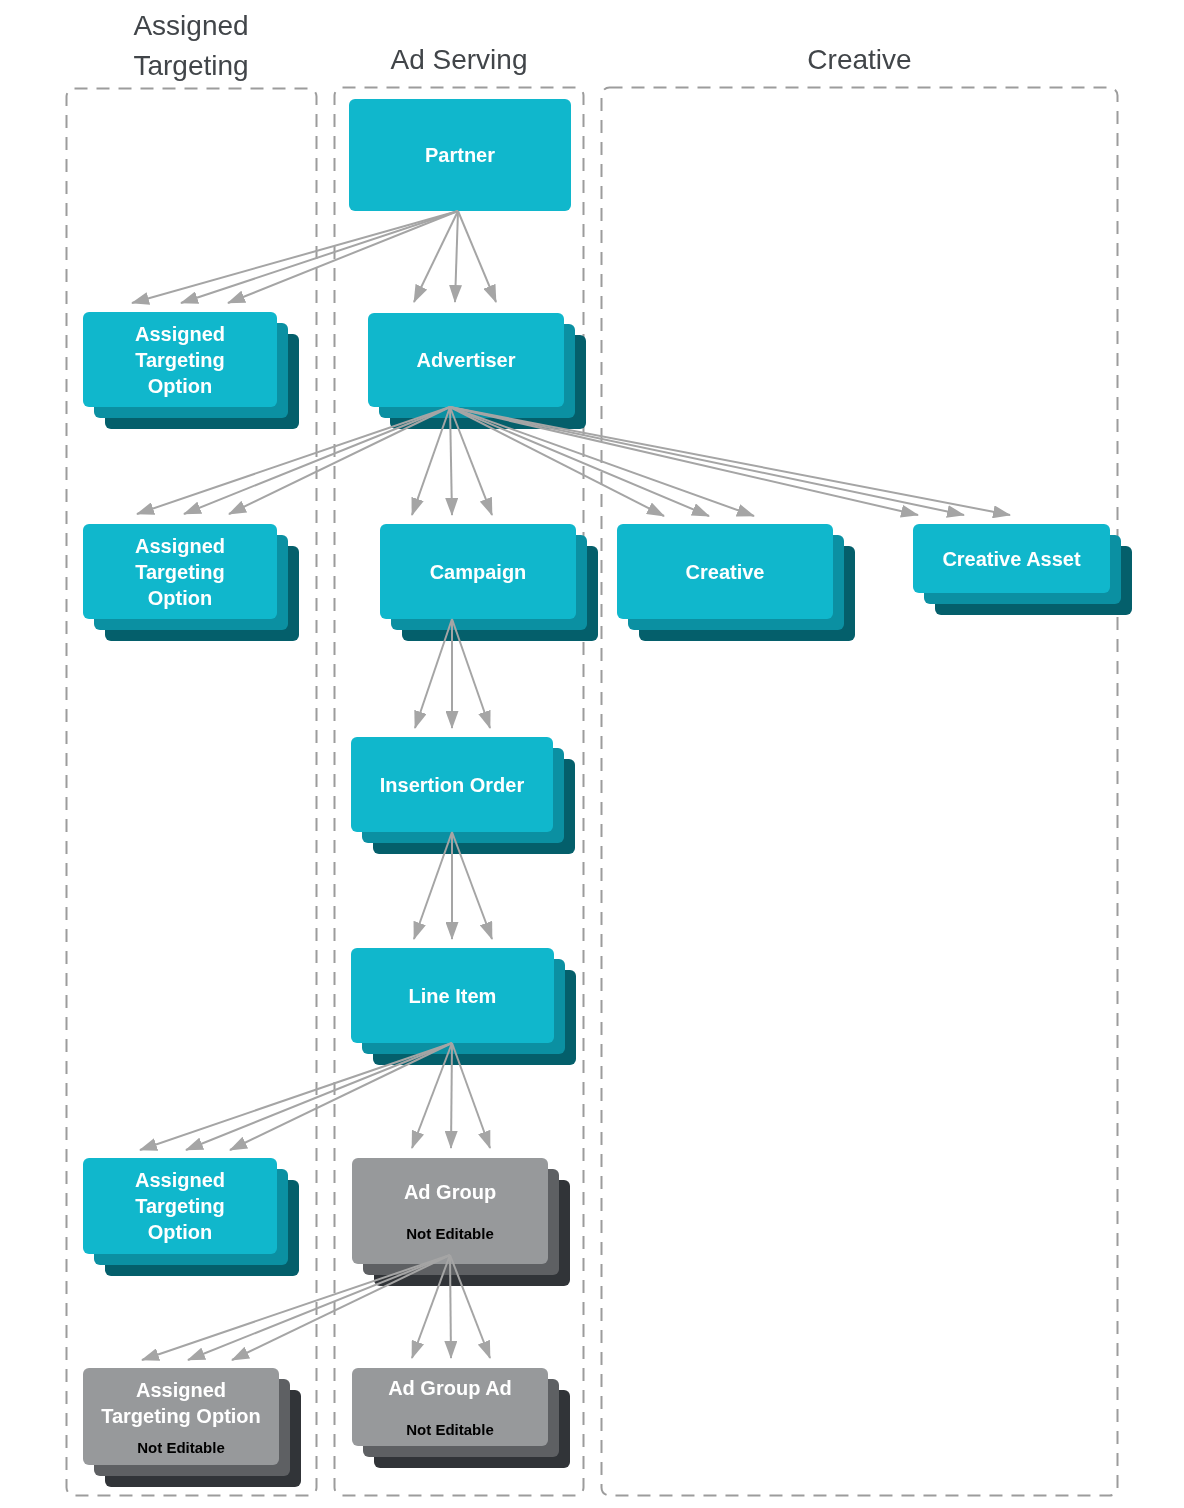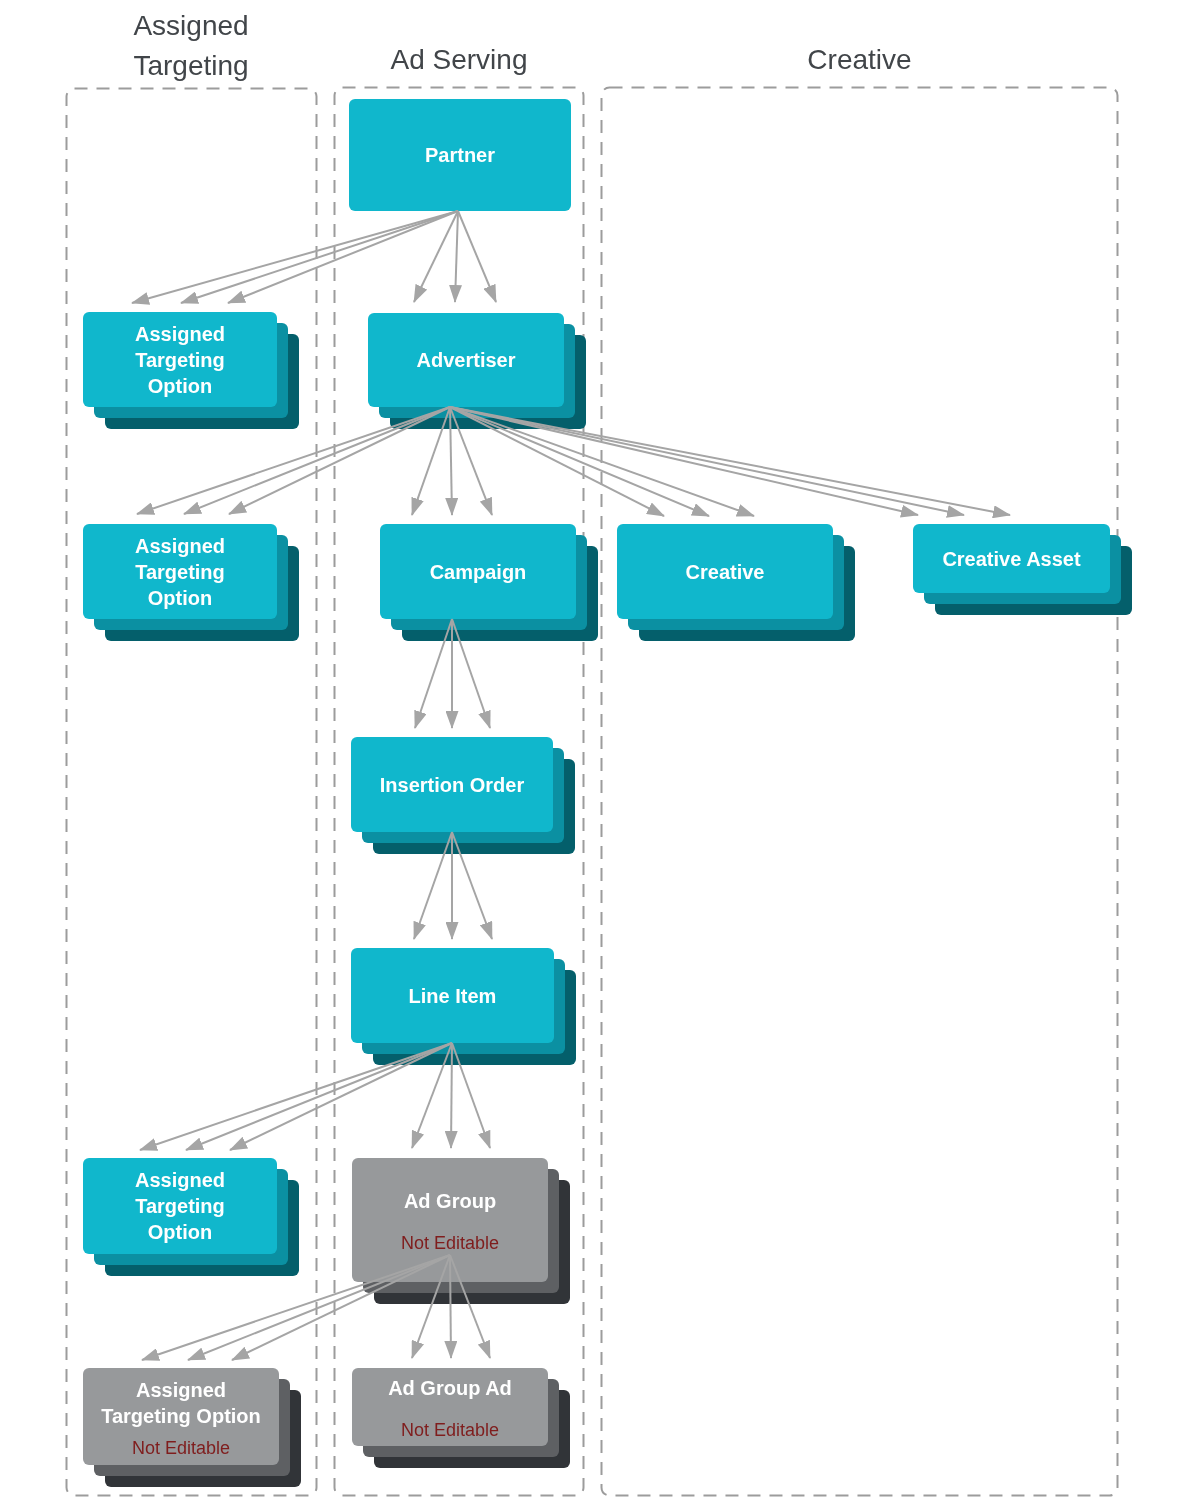--- a/index.html
+++ b/index.html
@@ -21,21 +21,21 @@
               justify-content:center;text-align:center;}
   .teal .main{background:#10b7cc;}
   .teal .l1{background:#0b90a2;}
   .teal .l2{background:#045f6b;}
   .gray .main{background:#97999b;}
   .gray .l1{background:#5e6063;}
   .gray .l2{background:#313438;}
 
   .label{color:#ffffff;font-weight:bold;font-size:20px;line-height:26px;
          white-space:pre-line;}
-  .sublabel{color:#7f1d1d;font-weight:normal;font-size:18px;line-height:18px;
+  .sublabel{color:#000000;font-weight:bold;font-size:15px;line-height:18px;
             margin-top:20px;}
 </style>
 </head>
 <body>
 
 <div class="canvas">
 
   <svg class="cols" width="1184" height="1508">
     <rect x="66.5" y="88.5" width="250" height="1407" rx="8" fill="none" stroke="#9c9c9c" stroke-width="2" stroke-dasharray="13 9"></rect>
     <rect x="334.5" y="87.5" width="249" height="1408" rx="8" fill="none" stroke="#9c9c9c" stroke-width="2" stroke-dasharray="13 9"></rect>
@@ -124,21 +124,21 @@
   <div class="node teal" style="left:83px;top:1158px;width:194px;height:96px;">
     <div class="layer l2"></div>
     <div class="layer l1"></div>
     <div class="layer main">
       <span class="label">Assigned
 Targeting
 Option</span>
     </div>
   </div>
 
-  <div class="node gray" style="left:352px;top:1158px;width:196px;height:124px;">
+  <div class="node gray" style="left:352px;top:1158px;width:196px;height:106px;">
     <div class="layer l2"></div>
     <div class="layer l1"></div>
     <div class="layer main">
       <span class="label">Ad Group</span>
       <span class="sublabel">Not Editable</span>
     </div>
   </div>
 
   <div class="node gray" style="left:83px;top:1368px;width:196px;height:97px;">
     <div class="layer l2"></div>

